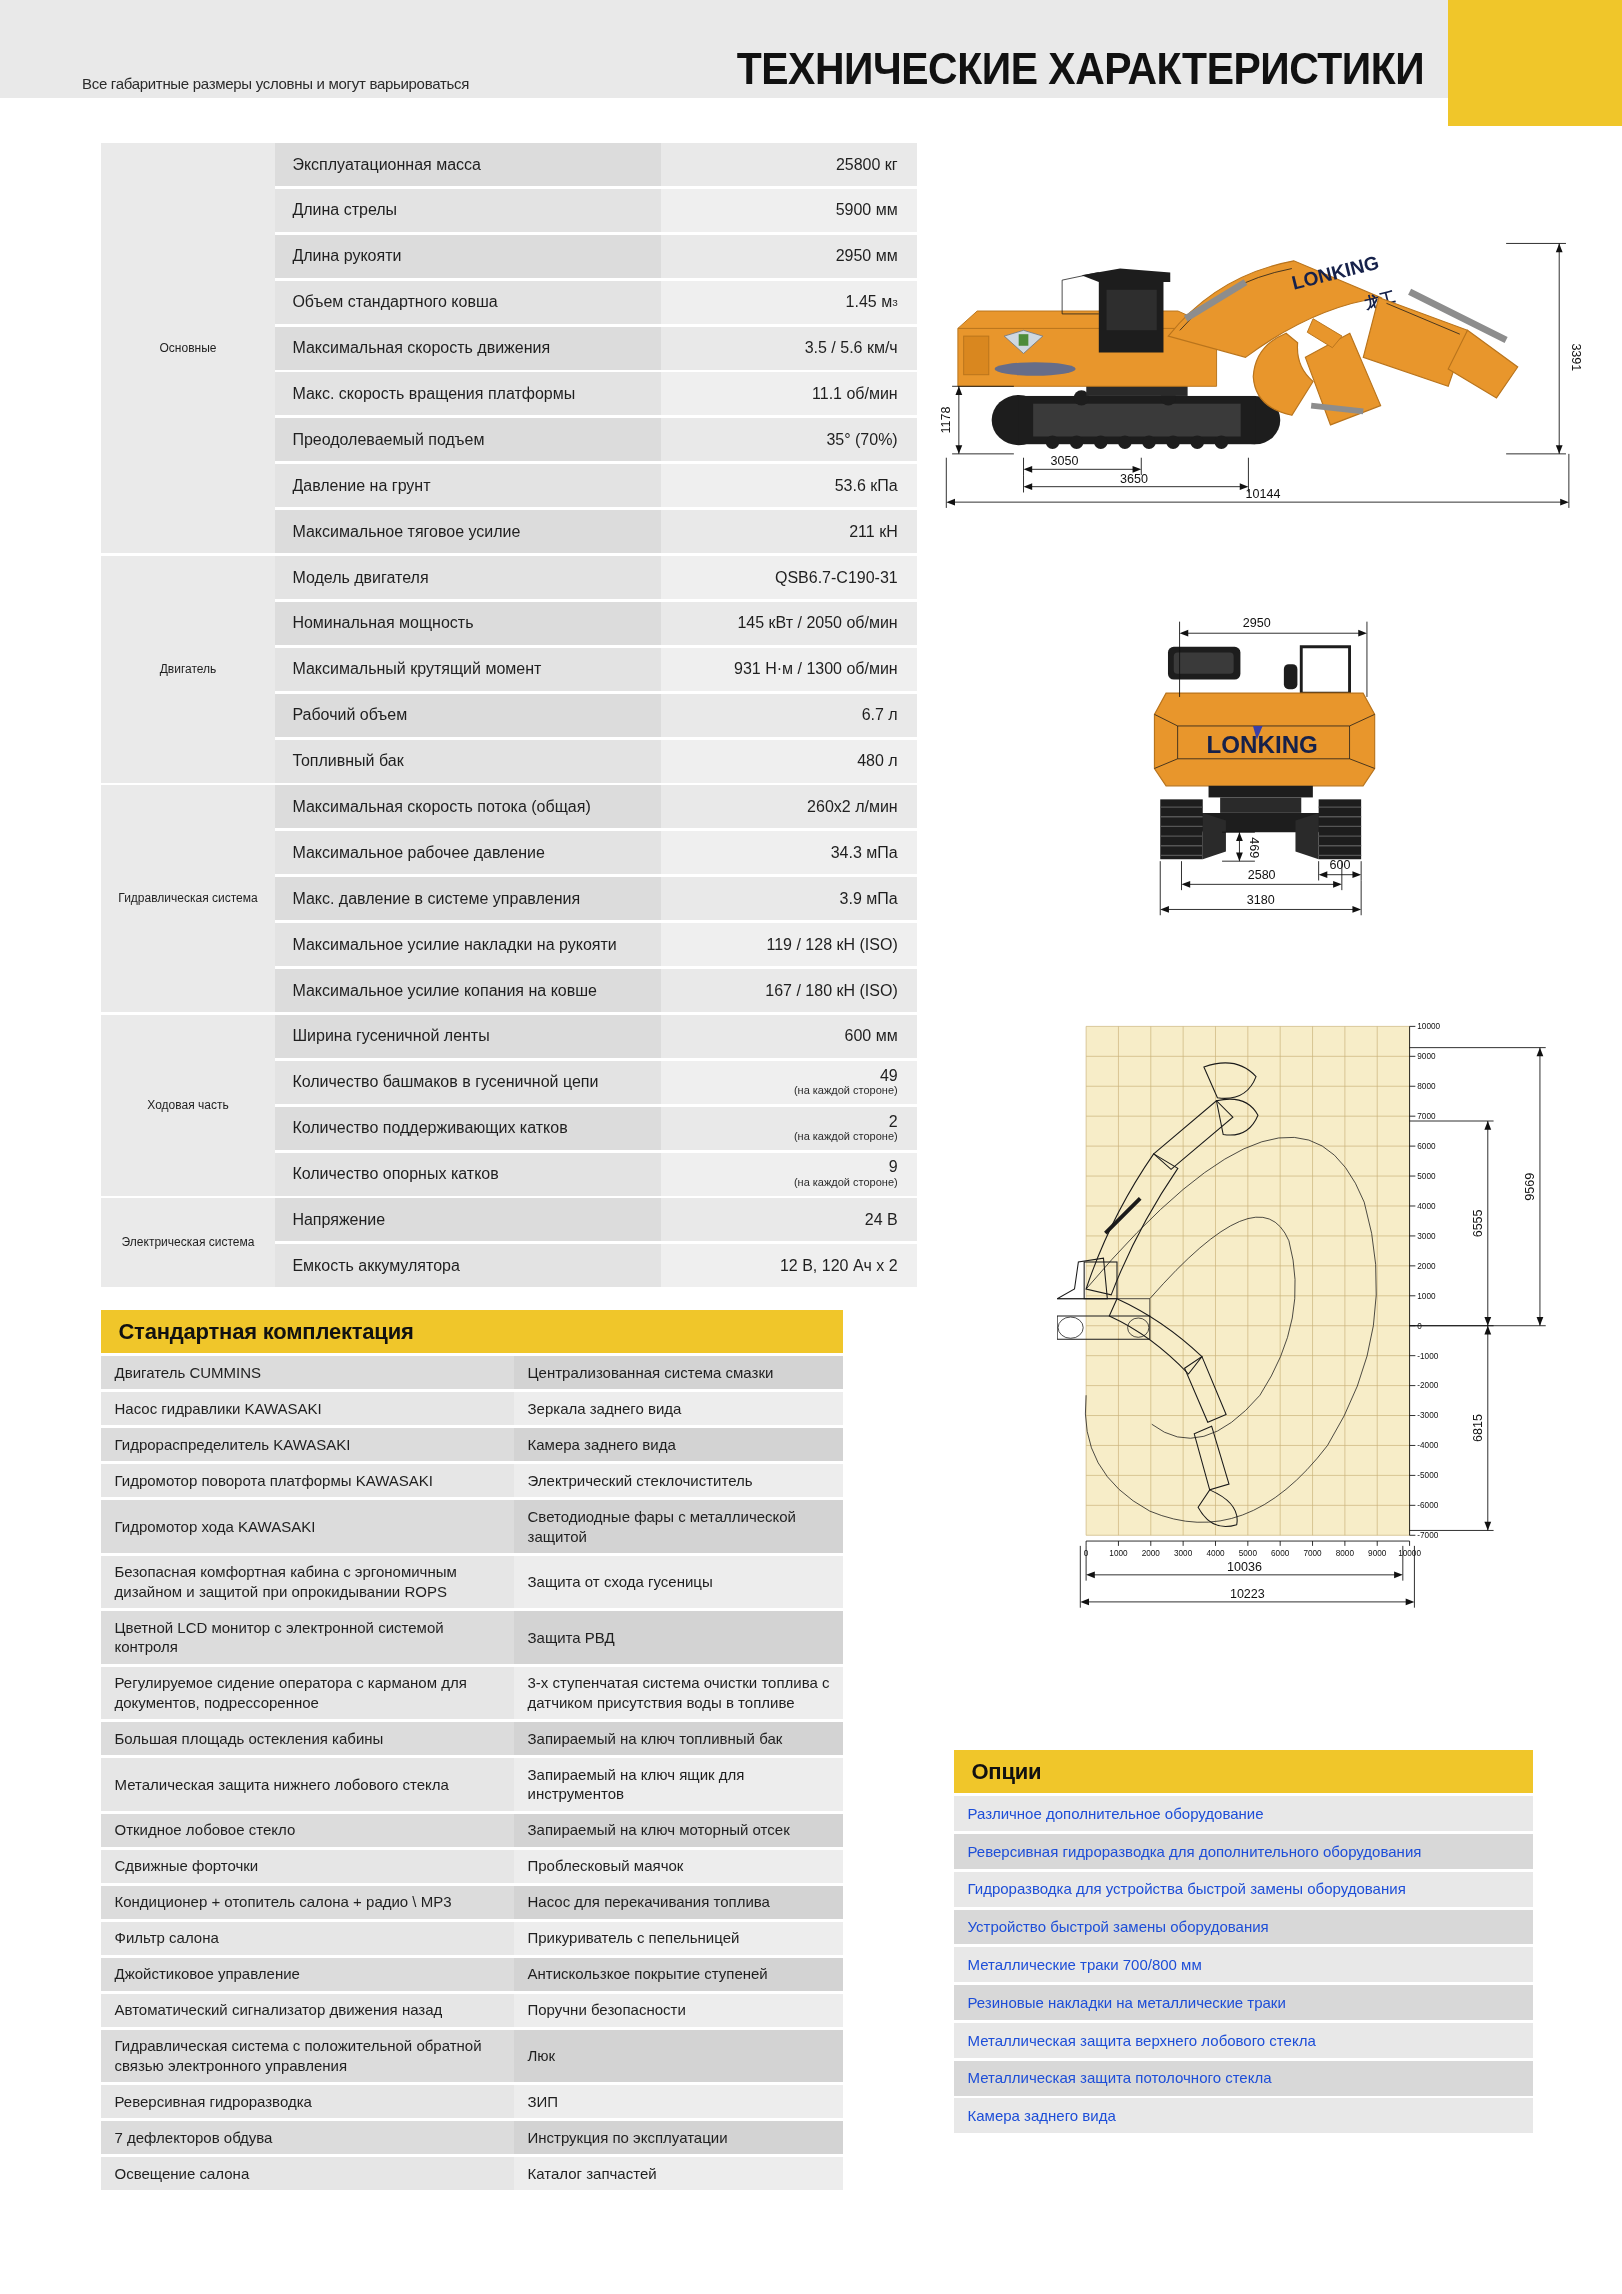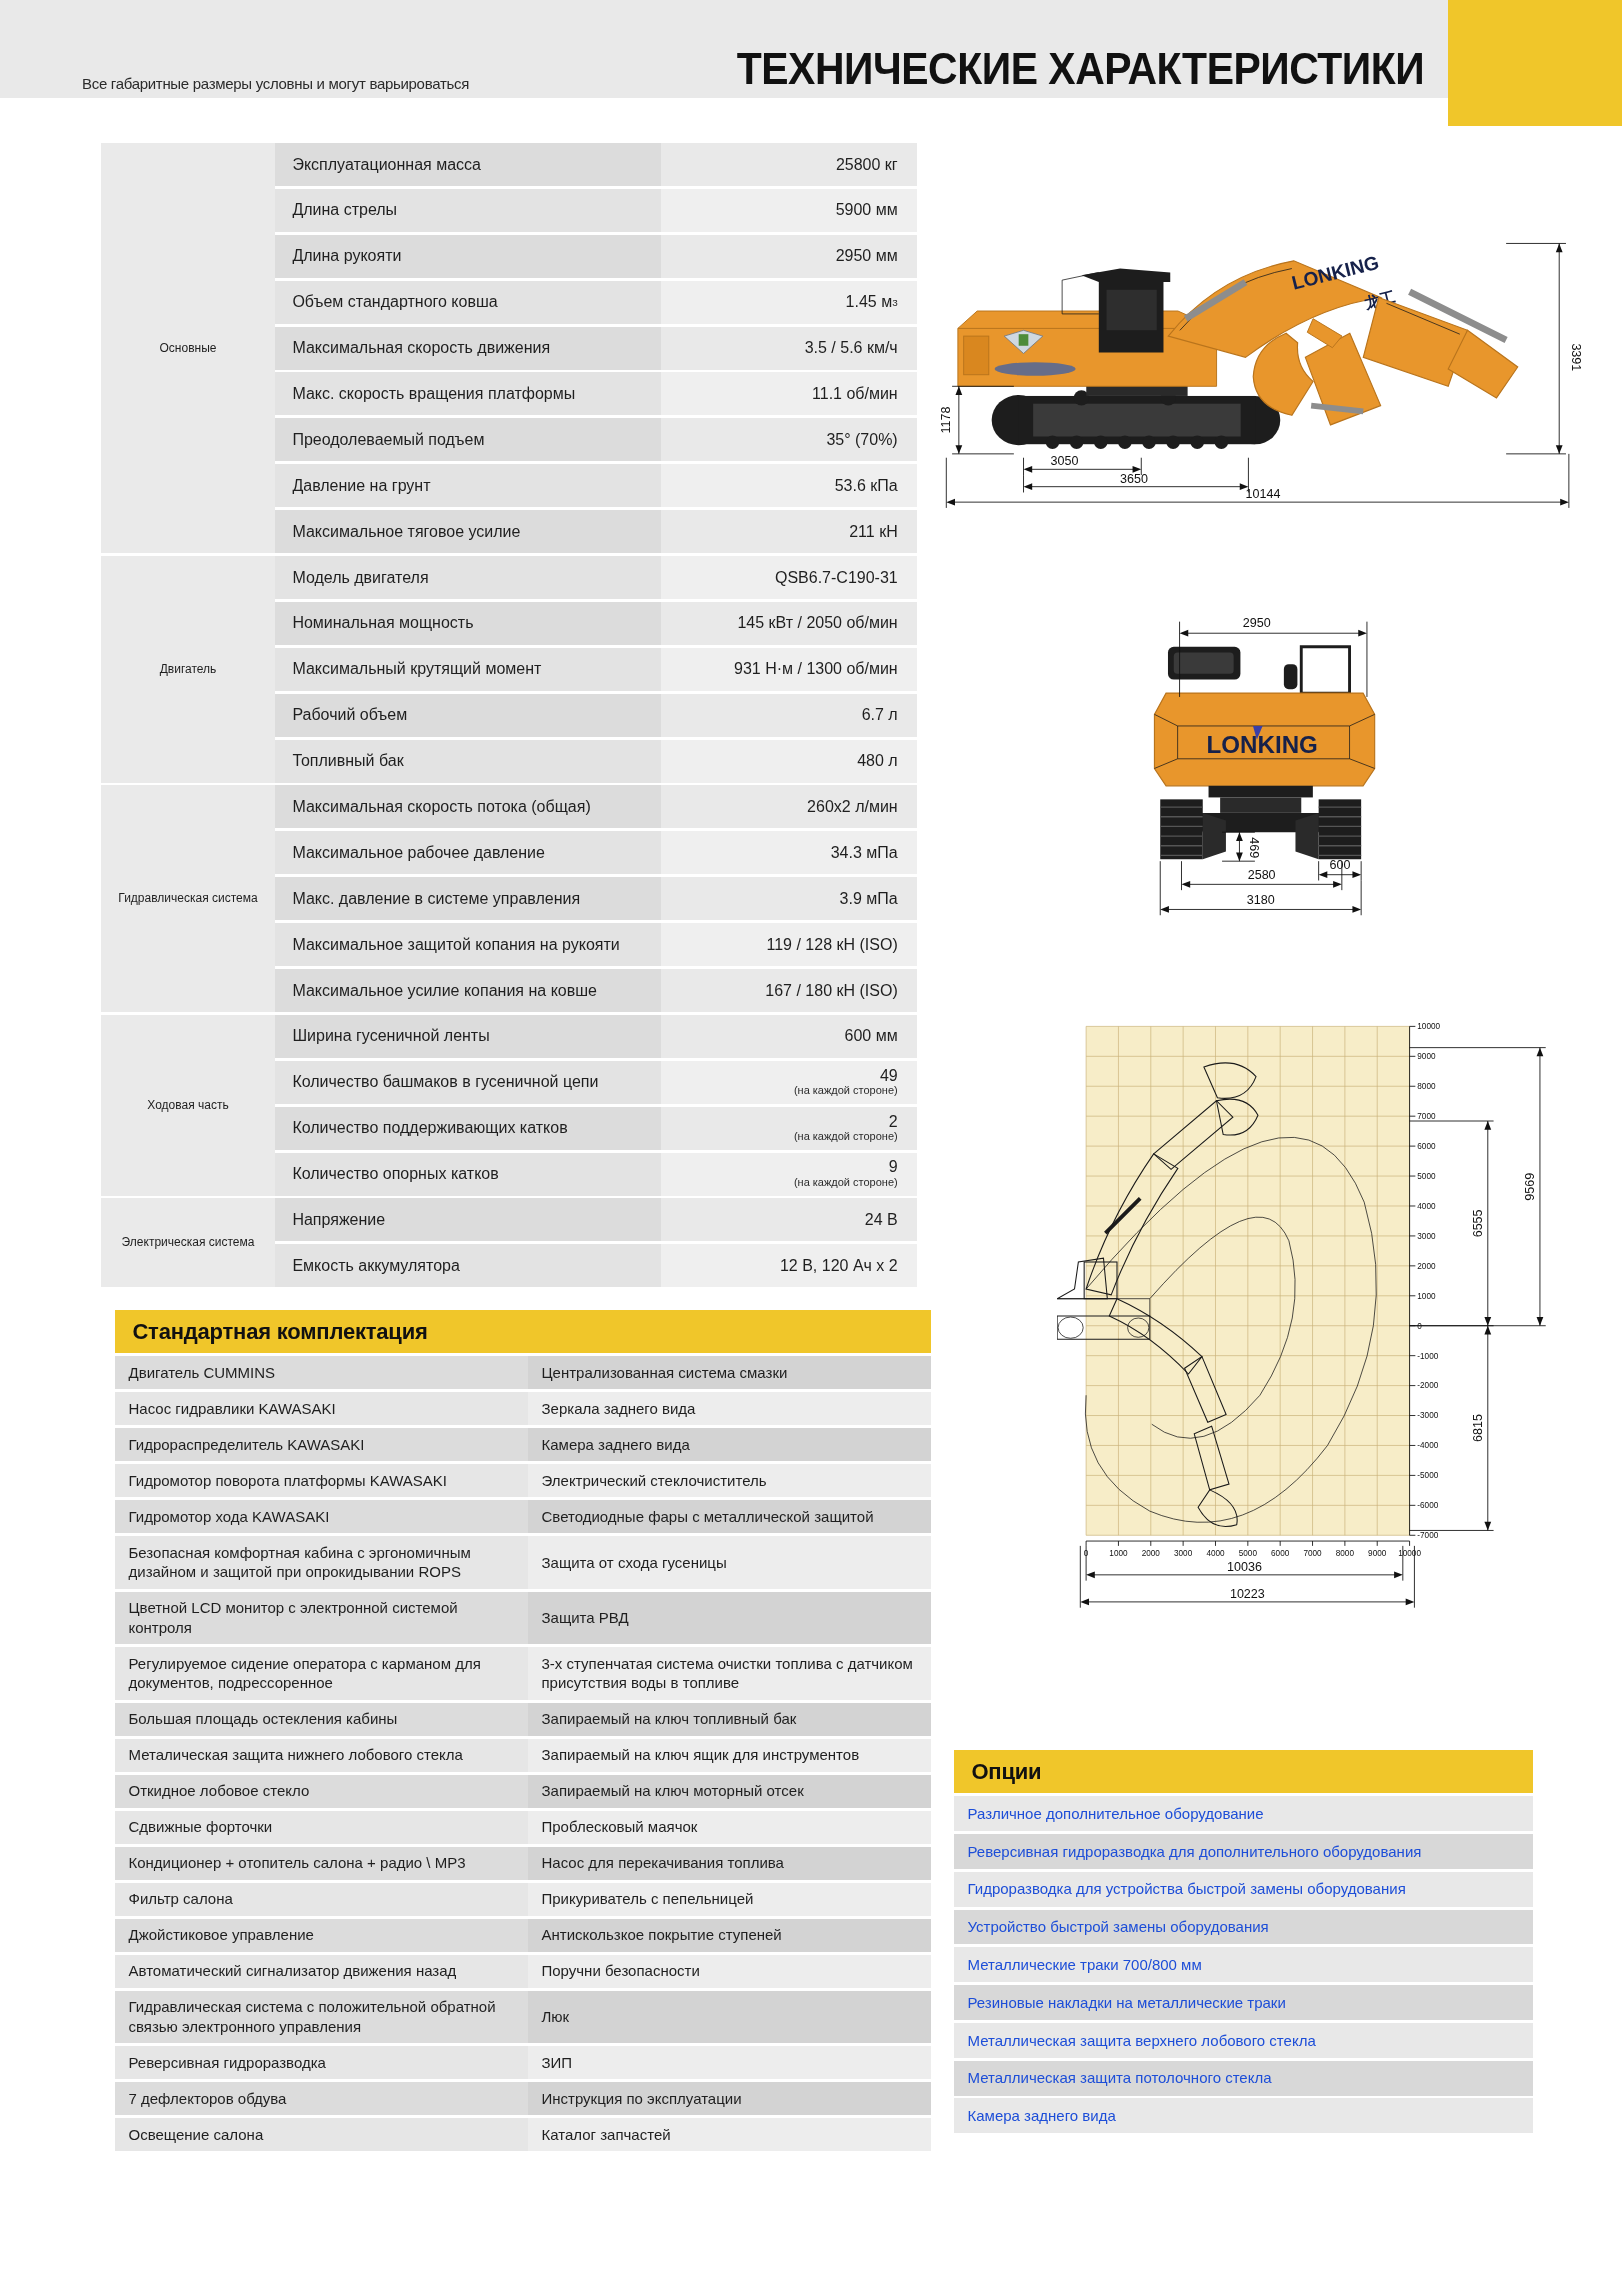--- a/index.html
+++ b/index.html
@@ -80,21 +80,21 @@
 
   
   .sec-bar {
     background: #f0c62a;
     font-size: 22px; font-weight: bold; color: #111;
     padding: 8.7px 0 8.7px 17.4px;
     letter-spacing: -0.2px;
   }
 
   
-  .std-block { position: absolute; left: 115px; top: 1310px; width: 816px; }
+  .std-block { position: absolute; left: 101px; top: 1310px; width: 742px; }
   .std-grid { margin-top: 2.9px; }
   .std-row { display: flex; width: 100%; }
   .std-row + .std-row { margin-top: 2.9px; }
   .std-cell {
     font-size: 15px; color: #1f1f1f; line-height: 1.3;
     padding: 6.8px 9.7px 6.8px 13.5px;
     display: flex; align-items: center;
   }
   .std-cell.left  { width: 413px; flex: 0 0 413px; }
   .std-cell.right { flex: 1 1 auto; }
@@ -213,21 +213,21 @@
         </div>
         <div class="spec-row even">
           <div class="spec-label">Максимальное рабочее давление</div>
           <div class="spec-value">34.3 мПа</div>
         </div>
         <div class="spec-row odd">
           <div class="spec-label">Макс. давление в системе управления</div>
           <div class="spec-value">3.9 мПа</div>
         </div>
         <div class="spec-row even">
-          <div class="spec-label">Максимальное защитой копания на рукояти</div>
+          <div class="spec-label">Максимальное усилие накладки на рукояти</div>
           <div class="spec-value">119 / 128 кН (ISO)</div>
         </div>
         <div class="spec-row odd">
           <div class="spec-label">Максимальное усилие копания на ковше</div>
           <div class="spec-value">167 / 180 кН (ISO)</div>
         </div>
       </div>
     </div>
     <div class="spec-group">
       <div class="spec-group-name">Ходовая часть</div>

